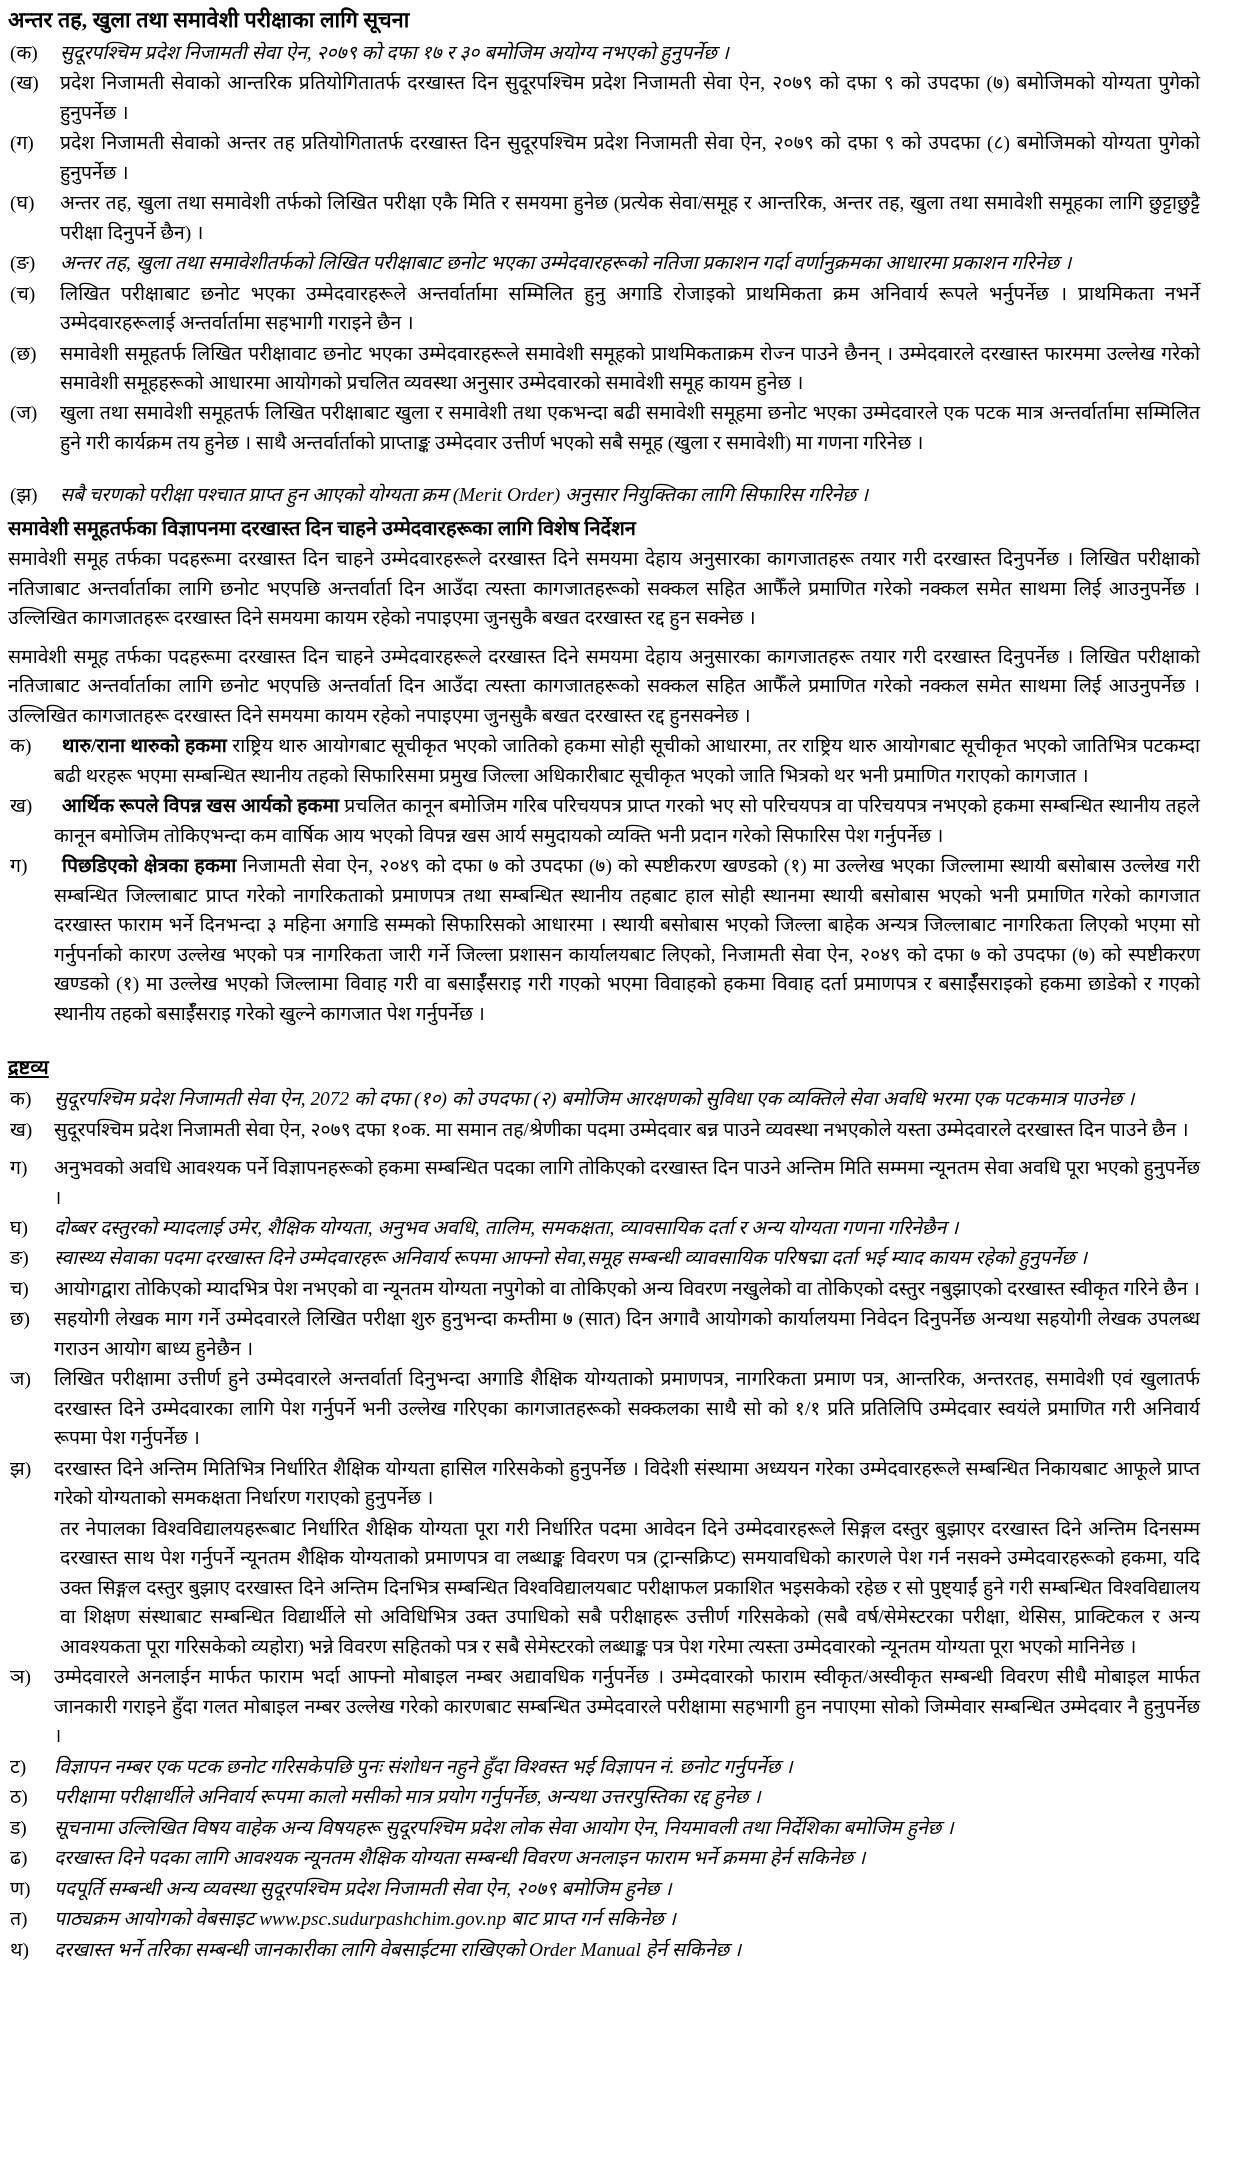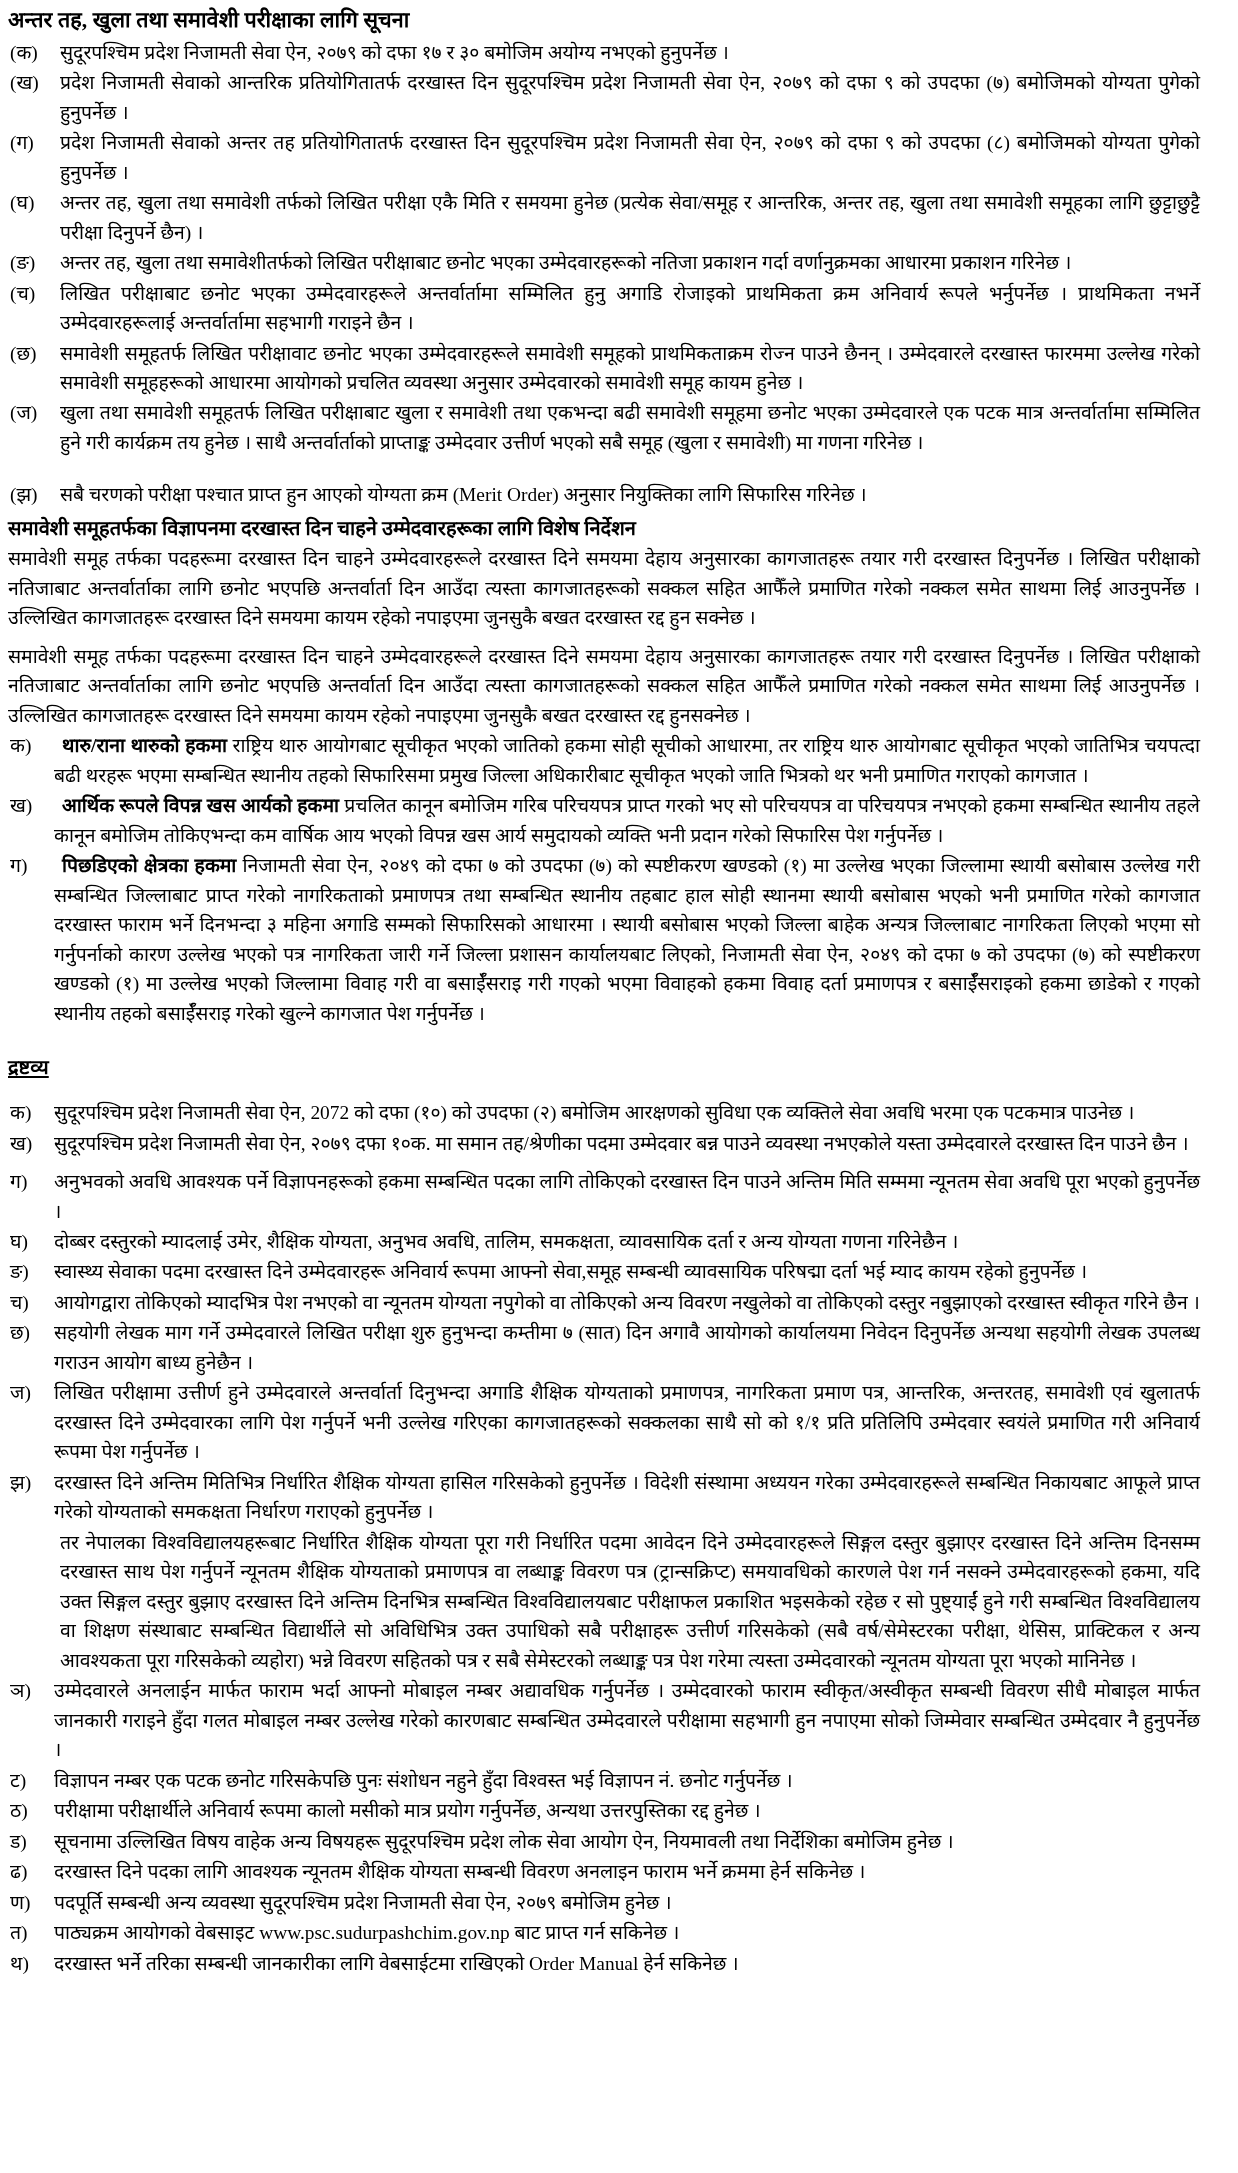--- a/index.html
+++ b/index.html
@@ -33,21 +33,21 @@
   .section-heading {
     font-size: 20px;
     font-weight: bold;
     line-height: 1.42;
     margin: 4px 0 2px 0;
   }
   .section-heading-underline {
     font-size: 20px;
     font-weight: bold;
     line-height: 1.45;
-    margin: 8px 0 16px 0;
+    margin: 8px 0 2px 0;
     display: block;
   }
   .section-heading-underline span.u {
     text-decoration: underline;
     text-underline-offset: 2px;
   }
 
   
   .item {
     display: flex;
@@ -67,20 +67,21 @@
   .item .marker.narrow {
     width: 46px;
   }
   .item .body {
     flex: 1 1 auto;
     text-align: justify;
     text-justify: inter-word;
   }
   .item .body.nojust {
     text-align: left;
+    font-style: italic;
   }
 
   
   .para {
     font-size: 19.4px;
     line-height: 1.52;
     text-align: justify;
     text-justify: inter-word;
     margin: 0 0 1px 0;
   }
@@ -157,21 +158,21 @@
   <div class="para">समावेशी समूह तर्फका पदहरूमा दरखास्त दिन चाहने उम्मेदवारहरूले दरखास्त दिने समयमा देहाय अनुसारका कागजातहरू तयार गरी दरखास्त दिनुपर्नेछ । लिखित परीक्षाको नतिजाबाट अन्तर्वार्ताका लागि छनोट भएपछि अन्तर्वार्ता दिन आउँदा त्यस्ता कागजातहरूको सक्कल सहित आफैँले प्रमाणित गरेको नक्कल समेत साथमा लिई आउनुपर्नेछ । उल्लिखित कागजातहरू दरखास्त दिने समयमा कायम रहेको नपाइएमा जुनसुकै बखत दरखास्त रद्द हुन सक्नेछ ।</div>
 
   <div class="spacer-sm"></div>
 
   <div class="para">समावेशी समूह तर्फका पदहरूमा दरखास्त दिन चाहने उम्मेदवारहरूले दरखास्त दिने समयमा देहाय अनुसारका कागजातहरू तयार गरी दरखास्त दिनुपर्नेछ । लिखित परीक्षाको नतिजाबाट अन्तर्वार्ताका लागि छनोट भएपछि अन्तर्वार्ता दिन आउँदा त्यस्ता कागजातहरूको सक्कल सहित आफैँले प्रमाणित गरेको नक्कल समेत साथमा लिई आउनुपर्नेछ । उल्लिखित कागजातहरू दरखास्त दिने समयमा कायम रहेको नपाइएमा जुनसुकै बखत दरखास्त रद्द हुनसक्नेछ ।</div>
 
   <div>
 
     <div class="item">
       <span class="marker narrow">क)</span>
-      <span class="body"><b>थारु/राना थारुको हकमा</b><span> राष्ट्रिय थारु आयोगबाट सूचीकृत भएको जातिको हकमा सोही सूचीको आधारमा, तर राष्ट्रिय थारु आयोगबाट सूचीकृत भएको जातिभित्र चयपत्दा बढी थरहरू भएमा सम्बन्धित स्थानीय तहको सिफारिसमा प्रमुख जिल्ला अधिकारीबाट सूचीकृत भएको जाति भित्रको थर भनी प्रमाणित गराएको कागजात ।</span></span>
+      <span class="body"><b>थारु/राना थारुको हकमा</b><span> राष्ट्रिय थारु आयोगबाट सूचीकृत भएको जातिको हकमा सोही सूचीको आधारमा, तर राष्ट्रिय थारु आयोगबाट सूचीकृत भएको जातिभित्र पटकम्दा बढी थरहरू भएमा सम्बन्धित स्थानीय तहको सिफारिसमा प्रमुख जिल्ला अधिकारीबाट सूचीकृत भएको जाति भित्रको थर भनी प्रमाणित गराएको कागजात ।</span></span>
     </div>
 
     <div class="item">
       <span class="marker narrow">ख)</span>
       <span class="body"><b>आर्थिक रूपले विपन्न खस आर्यको हकमा</b><span> प्रचलित कानून बमोजिम गरिब परिचयपत्र प्राप्त गरको भए सो परिचयपत्र वा परिचयपत्र नभएको हकमा सम्बन्धित स्थानीय तहले कानून बमोजिम तोकिएभन्दा कम वार्षिक आय भएको विपन्न खस आर्य समुदायको व्यक्ति भनी प्रदान गरेको सिफारिस पेश गर्नुपर्नेछ ।</span></span>
     </div>
 
     <div class="item">
       <span class="marker narrow">ग)</span>
       <span class="body"><b>पिछडिएको क्षेत्रका हकमा</b><span> निजामती सेवा ऐन, २०४९ को दफा ७ को उपदफा (७) को स्पष्टीकरण खण्डको (१) मा उल्लेख भएका जिल्लामा स्थायी बसोबास उल्लेख गरी सम्बन्धित जिल्लाबाट प्राप्त गरेको नागरिकताको प्रमाणपत्र तथा सम्बन्धित स्थानीय तहबाट हाल सोही स्थानमा स्थायी बसोबास भएको भनी प्रमाणित गरेको कागजात दरखास्त फाराम भर्ने दिनभन्दा ३ महिना अगाडि सम्मको सिफारिसको आधारमा । स्थायी बसोबास भएको जिल्ला बाहेक अन्यत्र जिल्लाबाट नागरिकता लिएको भएमा सो गर्नुपर्नाको कारण उल्लेख भएको पत्र नागरिकता जारी गर्ने जिल्ला प्रशासन कार्यालयबाट लिएको, निजामती सेवा ऐन, २०४९ को दफा ७ को उपदफा (७) को स्पष्टीकरण खण्डको (१) मा उल्लेख भएको जिल्लामा विवाह गरी वा बसाईँसराइ गरी गएको भएमा विवाहको हकमा विवाह दर्ता प्रमाणपत्र र बसाईँसराइको हकमा छाडेको र गएको स्थानीय तहको बसाईँसराइ गरेको खुल्ने कागजात पेश गर्नुपर्नेछ ।</span></span>

